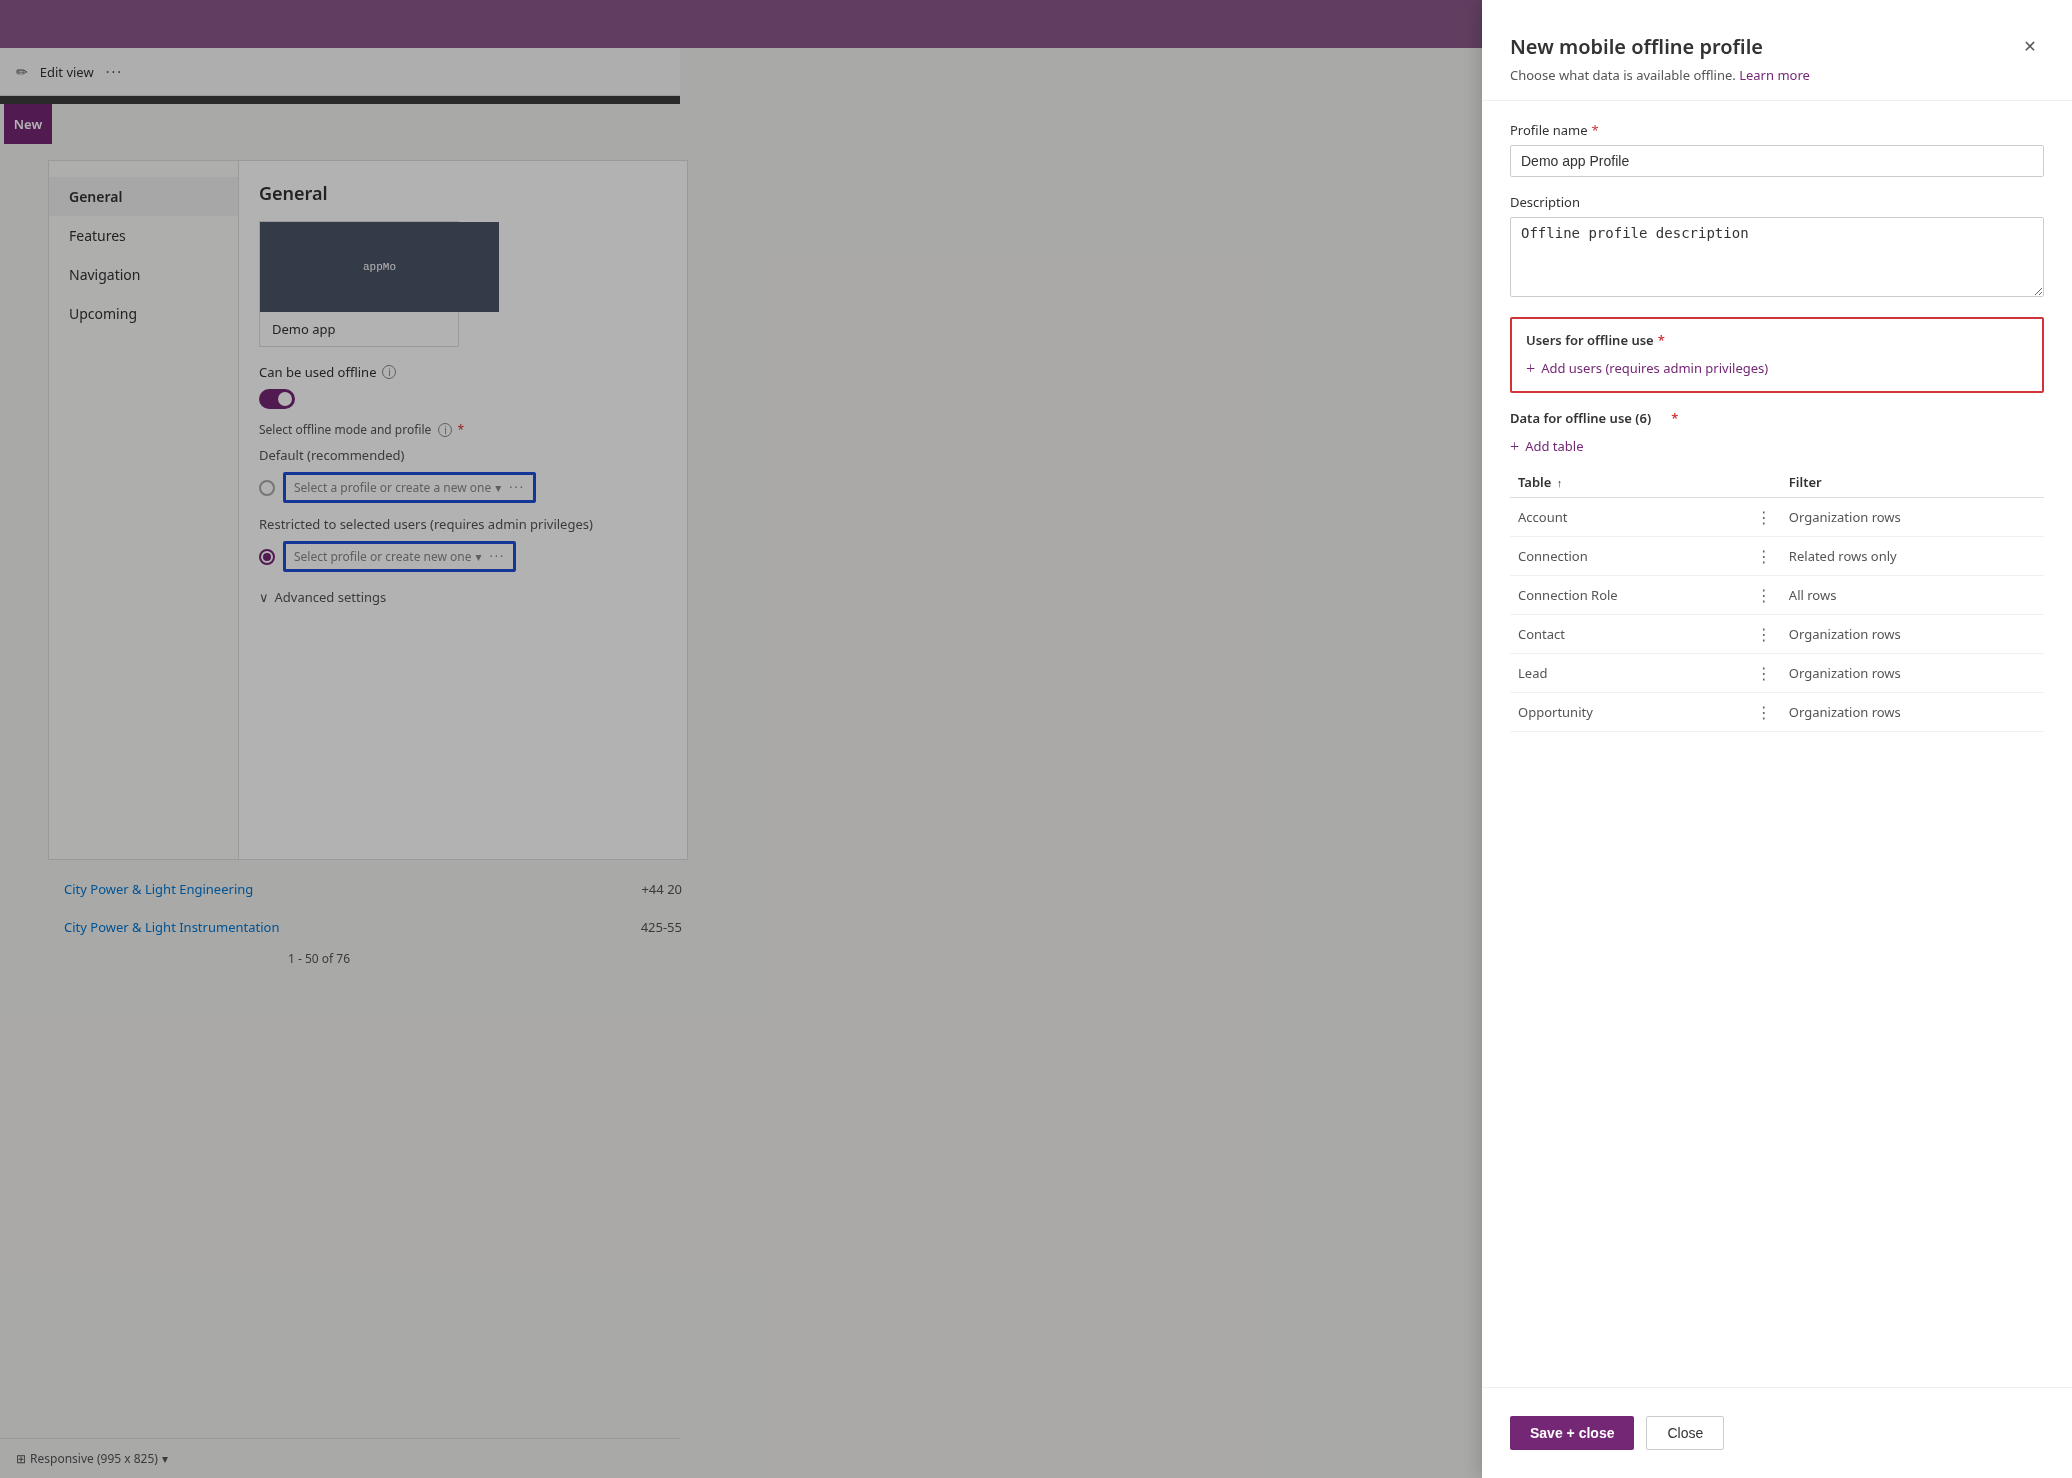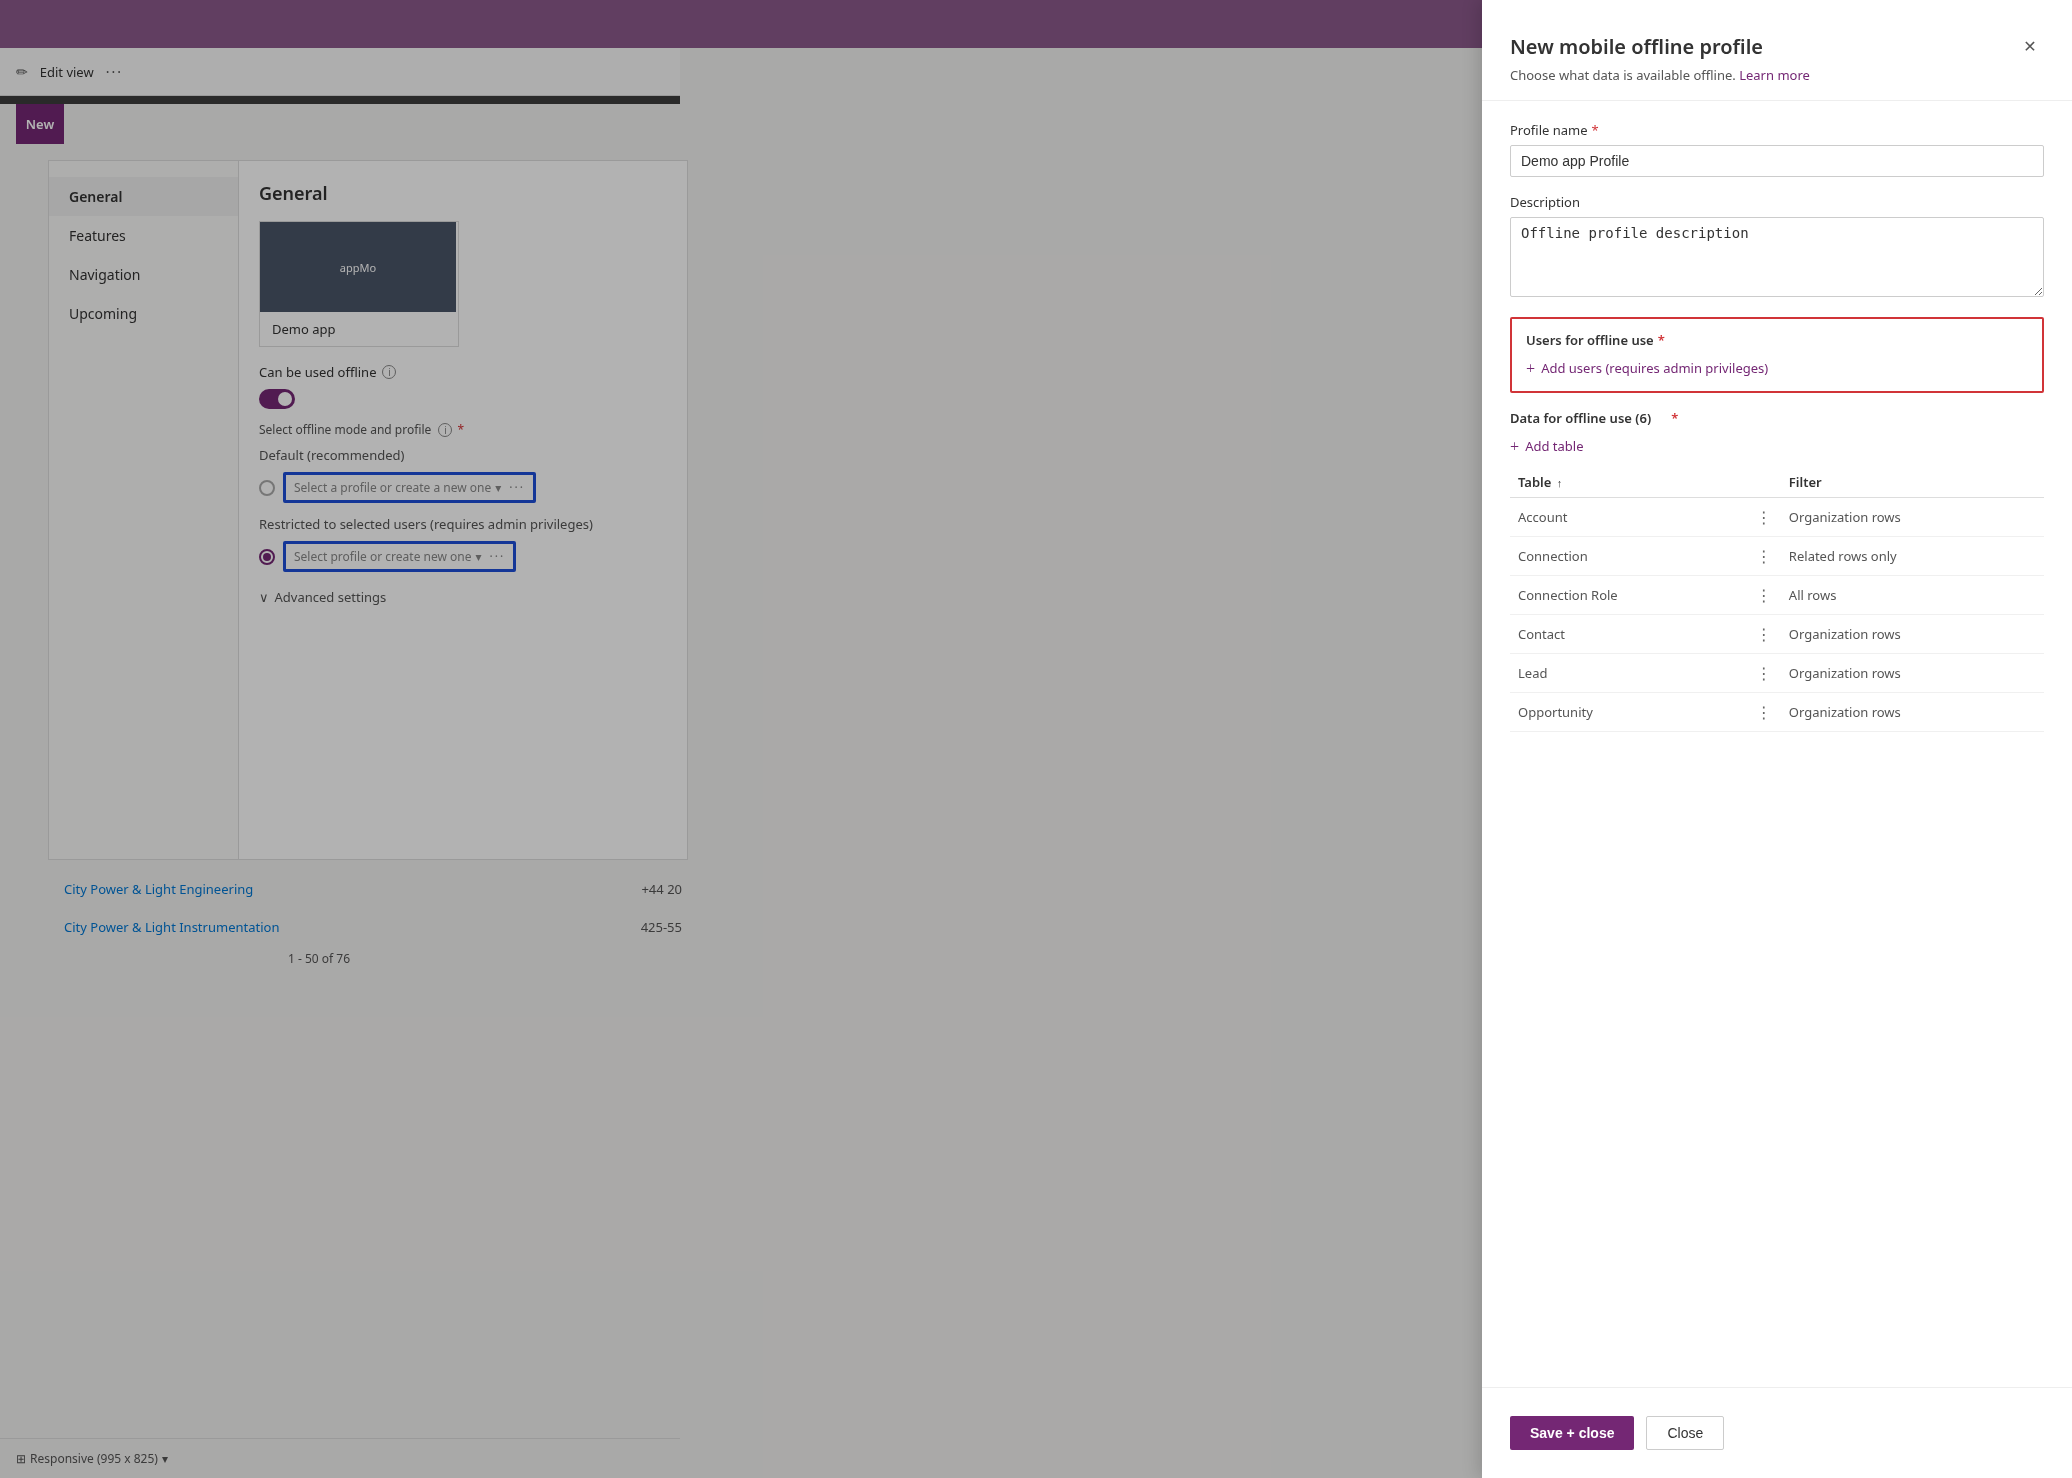--- a/index.html
+++ b/index.html
@@ -81,21 +81,21 @@
     }
 
     .edit-icon { color: #555; }
     .edit-view-label { color: #333; font-size: 13px; }
     .more-dots { color: #555; letter-spacing: 2px; }
 
     
     .new-button {
       position: absolute;
       top: 104px;
-      left: 16px;
+      left: 4px;
       width: 48px;
       height: 40px;
       background: #742774;
       color: white;
       font-size: 13px;
       font-weight: 600;
       display: flex;
       align-items: center;
       justify-content: center;
       cursor: pointer;
@@ -147,26 +147,27 @@
     }
 
     
     .app-card {
       width: 200px;
       border: 1px solid #ddd;
       margin-bottom: 16px;
     }
 
     .app-card-image {
-      width: 196px;
+      width: 239px;
       height: 90px;
       background: #4a5568;
       display: flex;
       align-items: center;
       justify-content: center;
+      font-family: Liberation Mono, monospace;
     }
 
     .app-card-label {
       padding: 8px 12px;
       font-size: 13px;
       color: #333;
     }
 
     
     .offline-section { margin-top: 8px; }

